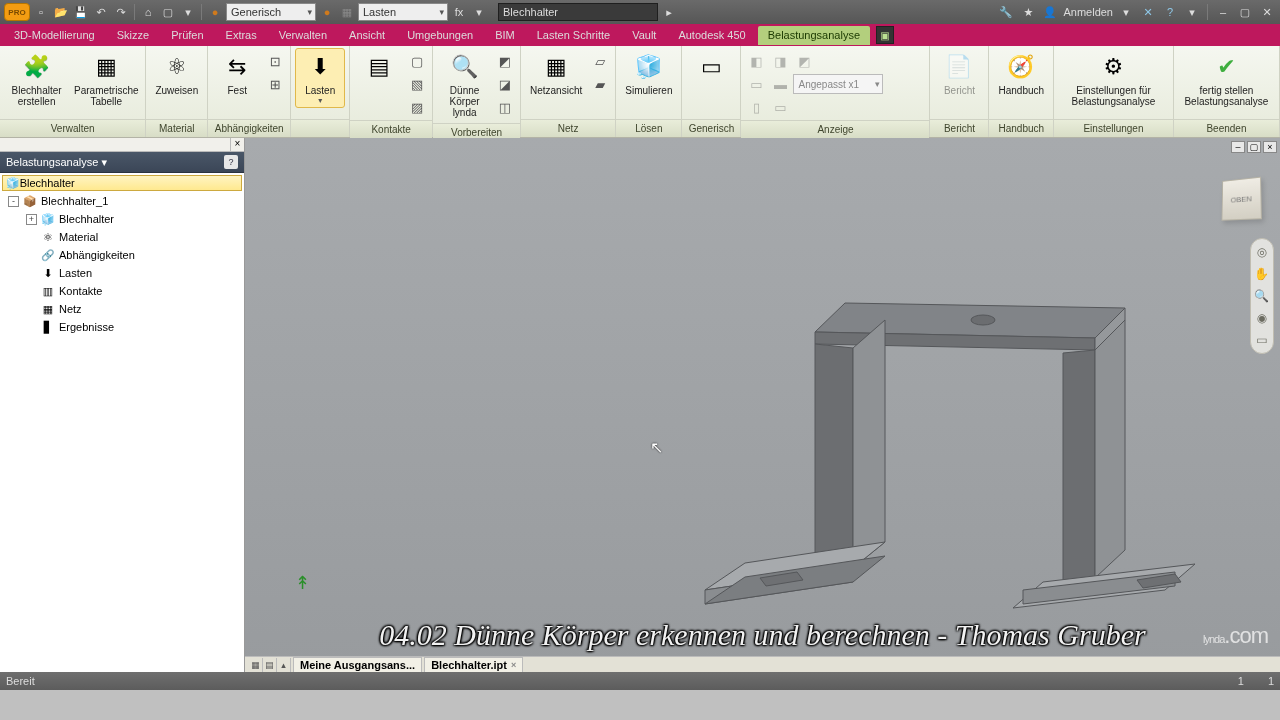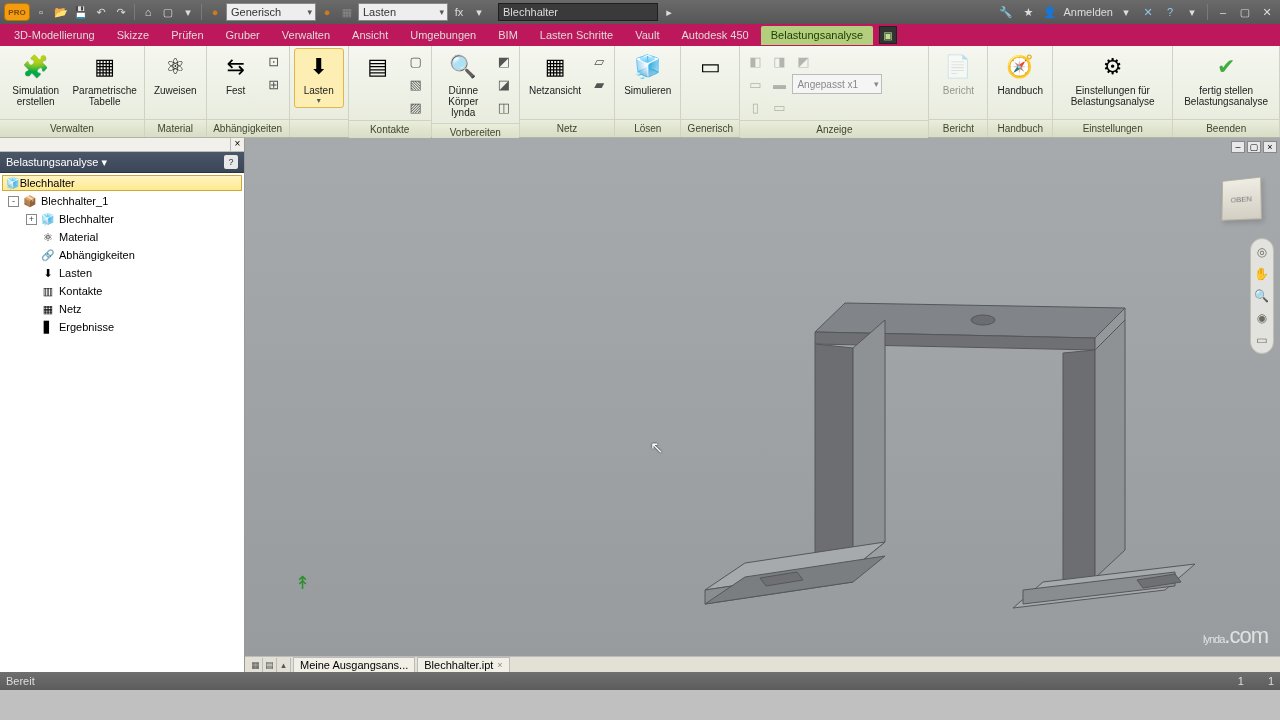--- a/index.html
+++ b/index.html
@@ -61,21 +61,21 @@
 
 .partsvg { position:absolute; left:310px; top:120px; }
 
 .caption { position:absolute; left:0; right:0; bottom:20px; text-align:center; font-family:Georgia,serif; font-style:italic; font-size:30px; color:#f2f2f2; text-shadow:1px 1px 2px #000,-1px -1px 2px #000,1px -1px 2px #000,-1px 1px 2px #000; pointer-events:none;}
 .lyndalogo { position:absolute; right:12px; bottom:22px; font-size:30px; font-family:Arial,sans-serif; color:#eee; opacity:0.85; letter-spacing:-1px; pointer-events:none;}
 .lyndalogo .com{font-size:22px;}
 
 
 .doctabs { position:absolute; left:0; right:0; bottom:0; height:16px; background:#e3e1d6; border-top:1px solid #bbb; display:flex; align-items:center; padding-left:4px; gap:0;}
 .doctabs .ico{width:14px;height:14px;display:flex;align-items:center;justify-content:center;font-size:9px;color:#555;border-right:1px solid #bbb;cursor:pointer;}
-.dtab { padding:0 6px; height:16px; line-height:15px; font-size:10px; background:#f2f0e6; border:1px solid #bbb; border-bottom:none; margin-left:2px; display:flex;align-items:center;gap:4px;cursor:pointer;}
+.dtab { padding:0 6px; height:16px; line-height:15px; font-size:10px; background:#f2f0e6; border:1px solid #bbb; border-bottom:none; margin-left:2px; display:flex;align-items:center;gap:4px;cursor:pointer;font-weight:bold;}
 .dtab .x{font-size:9px;color:#888;}
 
 .status { height:18px; background:linear-gradient(#6f6f6f,#5c5c5c); color:#ddd; font-size:11px; display:flex; align-items:center; padding:0 6px; justify-content:space-between;}
 .status .right{display:flex;gap:24px;}
 </style>
 </head>
 <body>
 
 <div class="qat">
   <div class="logo">PRO</div>
@@ -111,38 +111,38 @@
     <div class="qbtn">–</div>
     <div class="qbtn">▢</div>
     <div class="qbtn">✕</div>
   </div>
 </div>
 
 <div class="tabs">
   <div class="tab">3D-Modellierung</div>
   <div class="tab">Skizze</div>
   <div class="tab">Prüfen</div>
-  <div class="tab">Gruber</div>
+  <div class="tab">Extras</div>
   <div class="tab">Verwalten</div>
   <div class="tab">Ansicht</div>
   <div class="tab">Umgebungen</div>
   <div class="tab">BIM</div>
   <div class="tab">Lasten Schritte</div>
   <div class="tab">Vault</div>
   <div class="tab">Autodesk 450</div>
   <div class="tab active">Belastungsanalyse</div>
   <div class="endicon">▣</div>
 </div>
 
 <div class="ribbon" id="ribbon">
     <div class="panel">
       <div class="panel-body">
         <div class="bigbtn">
           <div class="ico">🧩</div>
-          <div class="lbl">Simulation erstellen</div>
+          <div class="lbl">Blechhalter erstellen</div>
         </div>
         <div class="bigbtn">
           <div class="ico">▦</div>
           <div class="lbl">Parametrische Tabelle</div>
         </div>
       </div>
       <div class="panel-title">Verwalten</div>
     </div>
     <div class="panel">
       <div class="panel-body">
@@ -384,20 +384,21 @@
       <polygon points="150,332 298,310 330,284 190,305" fill="#a7aaad" stroke="#55575a"></polygon>
       <polygon points="150,332 298,310 298,324 150,346" fill="#8a8d90" stroke="#55575a"></polygon>
       <polygon points="150,346 298,324 330,298 190,319" fill="#7b7e81" stroke="#55575a"></polygon>
       <polygon points="205,320 242,314 248,322 211,328" fill="#6e7073" stroke="#55575a"></polygon>
 
       <polygon points="508,324 660,306 630,332 478,350" fill="#a7aaad" stroke="#55575a" transform="translate(-20,0)"></polygon>
       <polygon points="488,350 640,332 640,346 488,364" fill="#8a8d90" stroke="#55575a" transform="translate(-20,-18)"></polygon>
       <polygon points="582,322 620,316 626,324 588,330" fill="#6e7073" stroke="#55575a"></polygon>
     </svg>
 
+    <div class="caption">04.02 Dünne Körper erkennen und berechnen - Thomas Gruber</div>
     <div class="lyndalogo">
       <span>lynda</span><span class="com">.com</span>
     </div>
 
     <div class="doctabs">
       <div class="ico">▦</div>
       <div class="ico">▤</div>
       <div class="ico">▴</div>
       <div class="dtab">
           <span>Meine Ausgangsans...</span>

